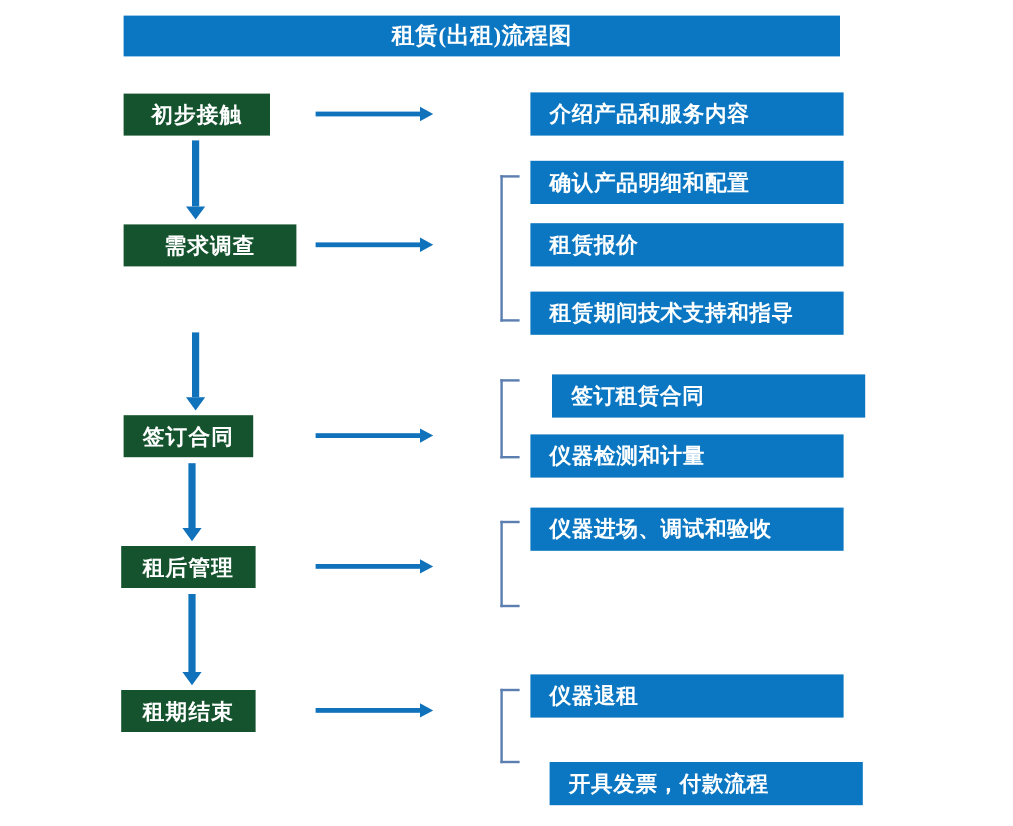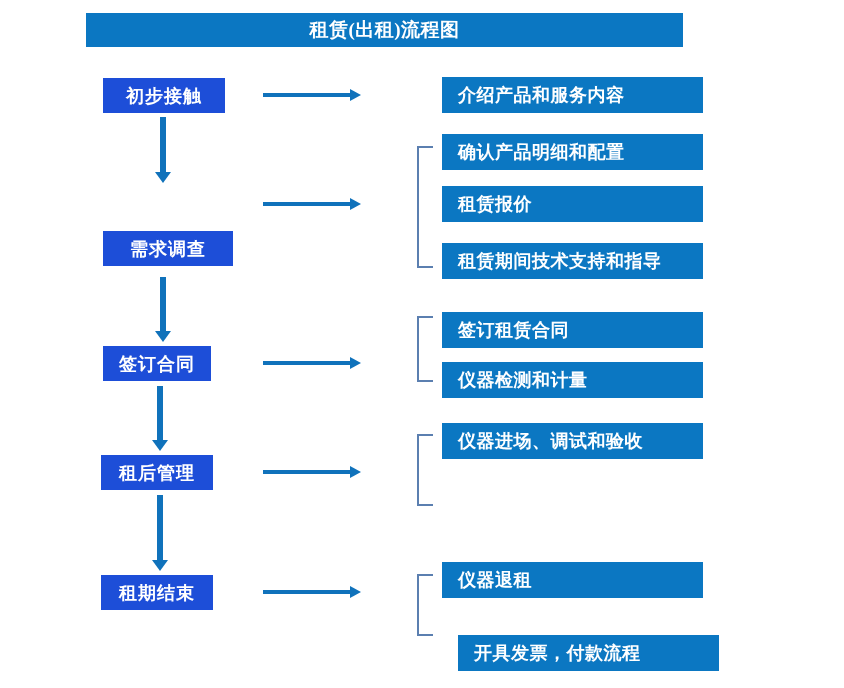--- a/index.html
+++ b/index.html
@@ -15,39 +15,39 @@
   }
   #canvas {
     position: relative;
     width: 844px;
     height: 688px;
   }
 
   
   .title-bar {
     position: absolute;
-    left: 86px;
+    left: 103px;
     top: 13px;
     width: 597px;
     height: 34px;
     background: #0b77c2;
     color: #ffffff;
     font-size: 19px;
     font-weight: bold;
     display: flex;
     align-items: center;
     justify-content: center;
     letter-spacing: 0.5px;
     text-align: center;
   }
 
   
   .stage-box {
     position: absolute;
-    background: #1d4ed8;
+    background: #14532d;
     color: #ffffff;
     font-size: 18px;
     font-weight: bold;
     display: flex;
     align-items: center;
     justify-content: center;
     letter-spacing: 1px;
     height: 35px;
   }
 
@@ -127,21 +127,21 @@
 </style>
 </head>
 <body>
 
 <div id="canvas">
 
   <div class="title-bar">租赁(出租)流程图</div>
 
   <div class="stage-box" style="left:103px; top:78px; width:122px;">初步接触</div>
 
-  <div class="stage-box" style="left:103px; top:187px; width:130px;margin-top:44px;">需求调查</div>
+  <div class="stage-box" style="left:103px; top:187px; width:144px;">需求调查</div>
 
   <div class="stage-box" style="left:103px; top:346px; width:108px;">签订合同</div>
 
   <div class="stage-box" style="left:101px; top:455px; width:112px;">租后管理</div>
 
   <div class="stage-box" style="left:101px; top:575px; width:112px;">租期结束</div>
 
   <div class="v-arrow" style="left:153px; top:117px; height:66px;">
     <div class="shaft" style="height:55px;"></div>
     <div class="head" style="top:55px;"></div>
@@ -194,21 +194,21 @@
   <div class="bracket" style="left:417px; top:434px; height:72px;"></div>
 
   <div class="bracket" style="left:417px; top:574px; height:62px;"></div>
 
   <div class="detail-box" style="top:77px;">介绍产品和服务内容</div>
 
   <div class="detail-box" style="top:134px;">确认产品明细和配置</div>
   <div class="detail-box" style="top:186px;">租赁报价</div>
   <div class="detail-box" style="top:243px;">租赁期间技术支持和指导</div>
 
-  <div class="detail-box" style="top:312px;">签订租赁合同</div>
+  <div class="detail-box" style="top:312px;margin-left:18px;">签订租赁合同</div>
   <div class="detail-box" style="top:423px;">仪器进场、调试和验收</div>
 
   <div class="detail-box" style="top:362px;">仪器检测和计量</div>
 
   <div class="detail-box" style="top:562px;">仪器退租</div>
   <div class="detail-box" style="top:635px;margin-left:16px;">开具发票，付款流程</div>
 
 </div>
 
 </body></html>

